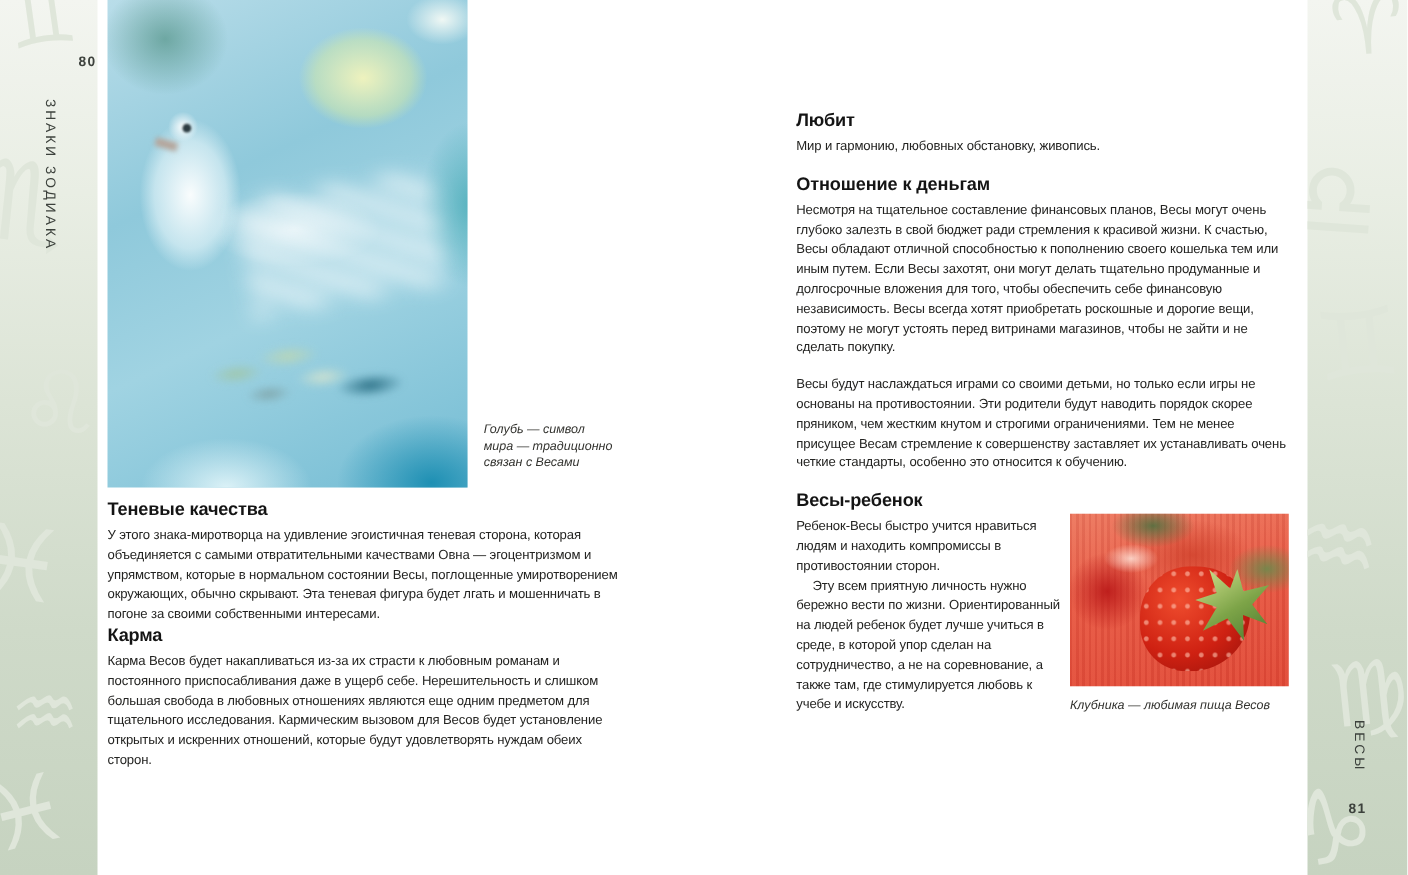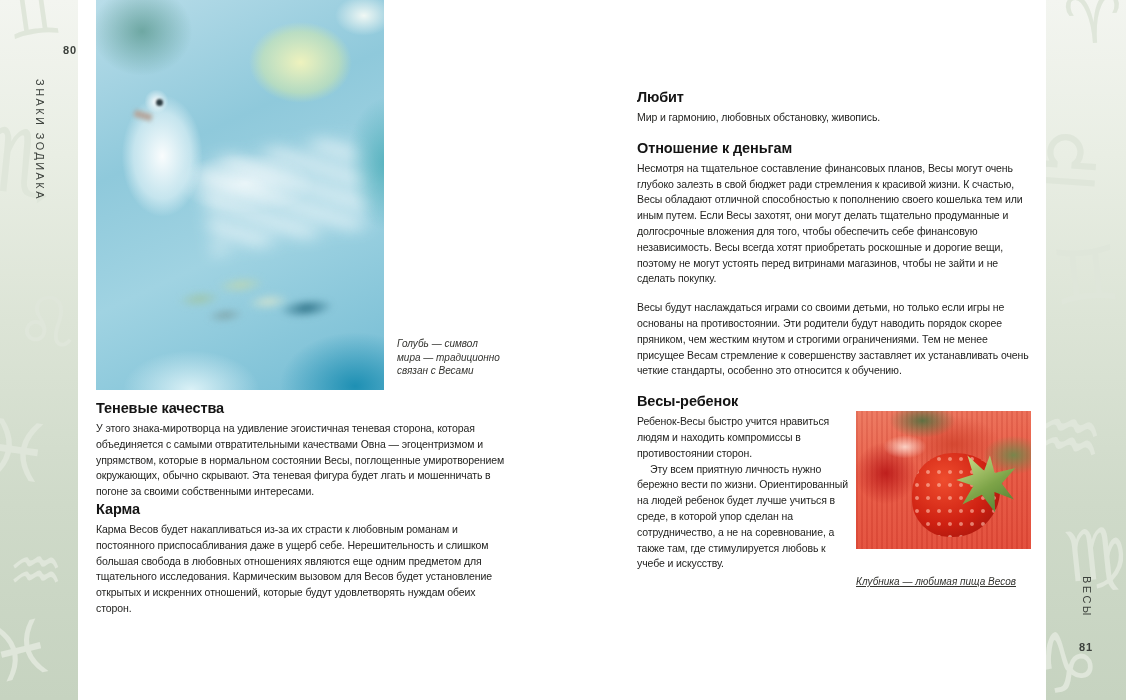--- a/index.html
+++ b/index.html
@@ -37,21 +37,21 @@
   }
   .body-text{
     margin:0;font-size:10.5px;line-height:15.8px;letter-spacing:-0.1px;color:#242422;
   }
   .caption{
     font-style:italic;font-size:10px;line-height:13.5px;color:#33332f;white-space:pre-line;
   }
   section{margin:0;}
 
   
-  .left-page{position:absolute;left:96px;top:0;width:412px;}
+  .left-page{position:absolute;left:86px;top:0;width:412px;}
   .dove-photo{
     position:relative;width:288px;height:390px;overflow:hidden;
     background:
       radial-gradient(circle 16px at 21% 26%, rgba(255,255,255,.95), rgba(255,255,255,0) 75%),
       radial-gradient(ellipse 52px 78px at 23% 40%, rgba(255,255,255,.95), rgba(237,249,252,.55) 55%, rgba(237,249,252,0) 78%),
       radial-gradient(ellipse 95px 42px at 52% 47%, rgba(255,255,255,.7), rgba(255,255,255,0) 72%),
       radial-gradient(ellipse 66px 52px at 71% 16%, rgba(243,244,188,.95), rgba(210,233,172,.55) 58%, rgba(210,233,172,0) 78%),
       radial-gradient(ellipse 40px 28px at 93% 4%, rgba(255,255,248,.85), rgba(255,255,248,0) 72%),
       radial-gradient(ellipse 70px 62px at 16% 8%, rgba(58,128,108,.55), rgba(58,128,108,0) 72%),
       radial-gradient(ellipse 58px 95px at 101% 42%, rgba(0,140,148,.45), rgba(0,140,148,0) 70%),
@@ -105,21 +105,21 @@
       radial-gradient(circle 1.5px at 5px 6px, rgba(255,196,176,.6) 0 1.4px, rgba(255,196,176,0) 2.4px),
       radial-gradient(circle at 36% 32%, #ef4d2e 0%, #cf2112 55%, #93100a 100%);
     background-size:11px 13px, 100% 100%;
   }
   .sepal{
     position:absolute;left:100px;top:44px;width:60px;height:56px;
     background:linear-gradient(140deg,#d8e693 0%,#7da448 55%,#4c7a2e 100%);
     clip-path:polygon(50% 0,62% 30%,95% 16%,76% 47%,100% 72%,66% 64%,72% 100%,46% 72%,16% 94%,30% 58%,0 52%,27% 38%,13% 6%,44% 29%);
     transform:rotate(8deg);filter:blur(.4px);
   }
-  .caption-right{position:absolute;top:183px;right:0;width:175px;text-decoration:underline;}
+  .caption-right{position:absolute;top:166px;right:0;width:175px;}
 </style>
 </head>
 <body>
 
 <div class="strip strip-left">
   <div class="pattern">
       <span class="zodiac-glyph" style="left: 6px; top: -16px; font-size: 62px; transform: rotate(-8deg);">♊</span>
       <span class="zodiac-glyph" style="left: -26px; top: 118px; font-size: 88px; transform: rotate(6deg);">♏</span>
       <span class="zodiac-glyph" style="left: 14px; top: 288px; font-size: 72px; transform: rotate(-10deg);">♌</span>
       <span class="zodiac-glyph" style="left: -20px; top: 412px; font-size: 80px; transform: rotate(8deg);">♓</span>

